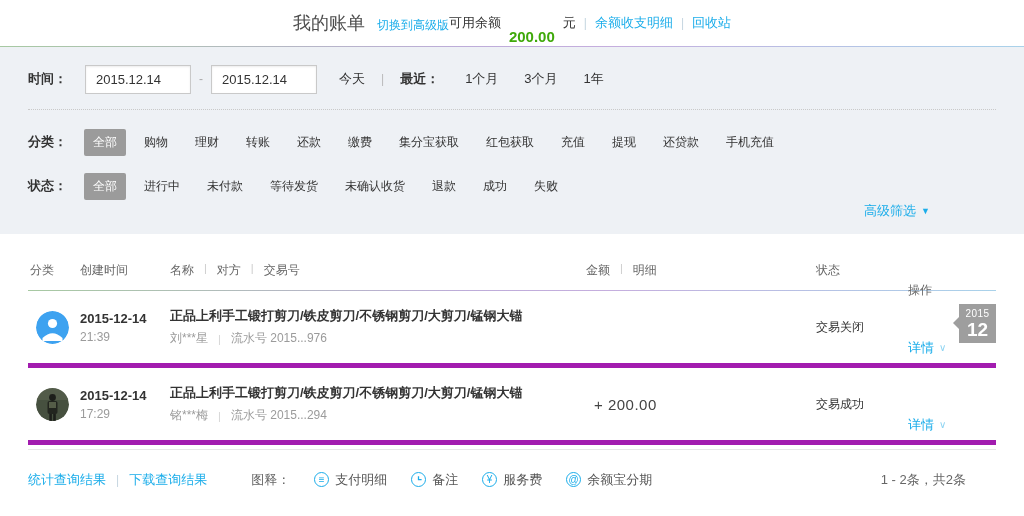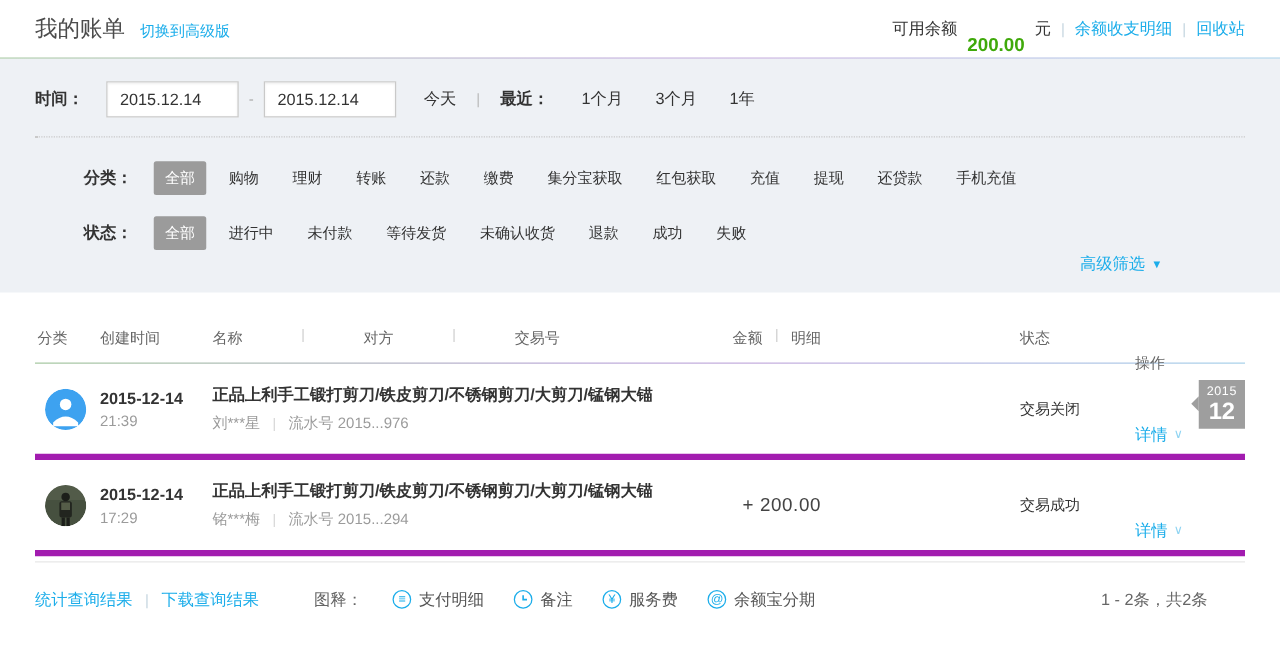--- a/index.html
+++ b/index.html
@@ -11,21 +11,21 @@
     --panel:#eef1f5;
     --tab-sel:#9b9b9b;
     --badge:#9e9e9e;
     --avatar-blue:#3da2f0;
   }
   *{box-sizing:border-box;margin:0;padding:0;}
   body{font-family:"Liberation Sans","DejaVu Sans",sans-serif;background:#fff;}
   .page{position:relative;width:1024px;height:516px;background:#fff;overflow:hidden;}
 
   
-  .header{height:46px;display:flex;align-items:center;justify-content:space-between;padding:0 28px;}
+  .header{height:46px;display:flex;align-items:center;justify-content:center;padding:0 28px;}
   .header-left{display:flex;align-items:baseline;gap:12px;}
   .page-title{font-size:18px;font-weight:normal;color:#4c4c4c;}
   .link{color:var(--link);text-decoration:none;cursor:pointer;font-size:12px;}
   .link13{font-size:13px;}
   .header-right{display:flex;align-items:center;gap:8px;font-size:13px;color:var(--text);}
   .balance{color:var(--green);font-weight:bold;font-size:15px;margin-top:26px;}
   .sep{color:#c5d6e0;font-size:12px;}
 
   
   .gradient-line{height:1px;background:linear-gradient(90deg,#a7c9a2 0%,#bdacd9 45%,#c5aede 60%,#a9d2ea 100%);}
@@ -39,31 +39,31 @@
   .dash{color:#aaa;margin:0 8px;font-size:12px;}
   .time-row .date-input:first-of-type{margin-left:18px;}
   .plain-link{font-size:13px;color:var(--text);text-decoration:none;cursor:pointer;}
   .vbar{color:#bbb;font-size:12px;margin:0 16px;}
   .today{margin-left:22px;}
   .recent-opt{margin-left:26px;}
   .dotted-sep{border-bottom:1px dotted #c9c9c9;margin:6px 0 10px 0;}
   .tabs-row{min-height:44px;}
   .tab{font-size:12px;color:var(--text);text-decoration:none;cursor:pointer;padding:5px 9px;margin-left:9px;border-radius:2px;white-space:nowrap;}
   .tab.selected{background:var(--tab-sel);color:#fff;}
-  .tabs-row .flabel{margin-right:8px;margin-left:39px;}
+  .tabs-row .flabel{margin-right:8px;}
   .advanced{position:absolute;right:94px;bottom:14px;display:flex;align-items:center;gap:5px;}
   .advanced .link{font-size:13px;}
   .caret-down{color:var(--link);font-size:9px;line-height:1;}
 
   
   .table{padding:0 28px;margin-top:16px;}
   .thead{display:flex;align-items:center;height:40px;font-size:12px;color:var(--thead);}
   .col-cat{width:52px;padding-left:2px;}
   .col-date{width:90px;}
-  .col-name{flex:1;display:flex;align-items:flex-start;gap:37px;}
+  .col-name{flex:1;display:flex;align-items:flex-start;}
   .col-amount{width:230px;padding-left:28px;display:flex;align-items:flex-start;}
   .col-status{width:120px;padding-left:28px;}
   .col-action{width:88px;margin-top:41px;}
   .hsep{color:#ccc;margin:0 10px;font-size:11px;}
   .trow{position:relative;display:flex;align-items:center;height:77px;border-bottom:5px solid #a21caf;font-size:12px;color:var(--text);}
   .avatar{width:33px;height:33px;border-radius:50%;margin-left:6px;overflow:hidden;display:block;}
   .cell-date .d{font-weight:bold;color:var(--text);font-size:13px;}
   .cell-date .t{color:#9b9b9b;font-size:12px;margin-top:4px;}
   .cell-name .title{font-weight:bold;color:var(--text);font-size:13px;}
   .cell-name .sub{color:#9b9b9b;font-size:12px;margin-top:5px;display:flex;align-items:center;}

